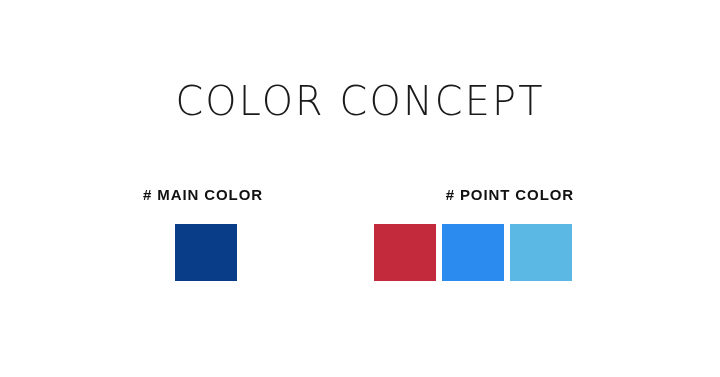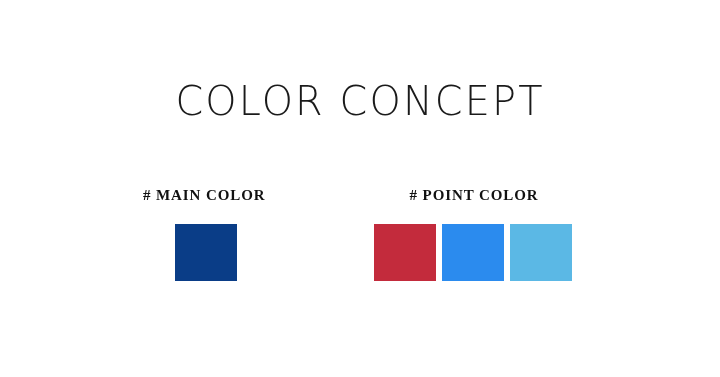--- a/index.html
+++ b/index.html
@@ -49,37 +49,37 @@
     left: 143px;
     top: 186px;
   }
 
   .group-point {
     left: 374px;
     top: 186px;
   }
 
   .group-label {
-    font-family: Liberation Serif, serif;
+    font-family: Liberation Sans, sans-serif;
     font-size: 15px;
     font-weight: bold;
     letter-spacing: 0.9px;
     color: #111111;
     line-height: 18px;
     white-space: nowrap;
     margin: 0;
     padding: 0;
   }
 
   .group-main .group-label {
     text-align: left;
   }
 
   .group-point .group-label {
-    text-align: center;
+    text-align: right;
     width: 200px;
   }
 
   .swatch-row {
     display: flex;
     flex-direction: row;
     align-items: flex-start;
     gap: 6px;
     margin-top: 20px;
   }

